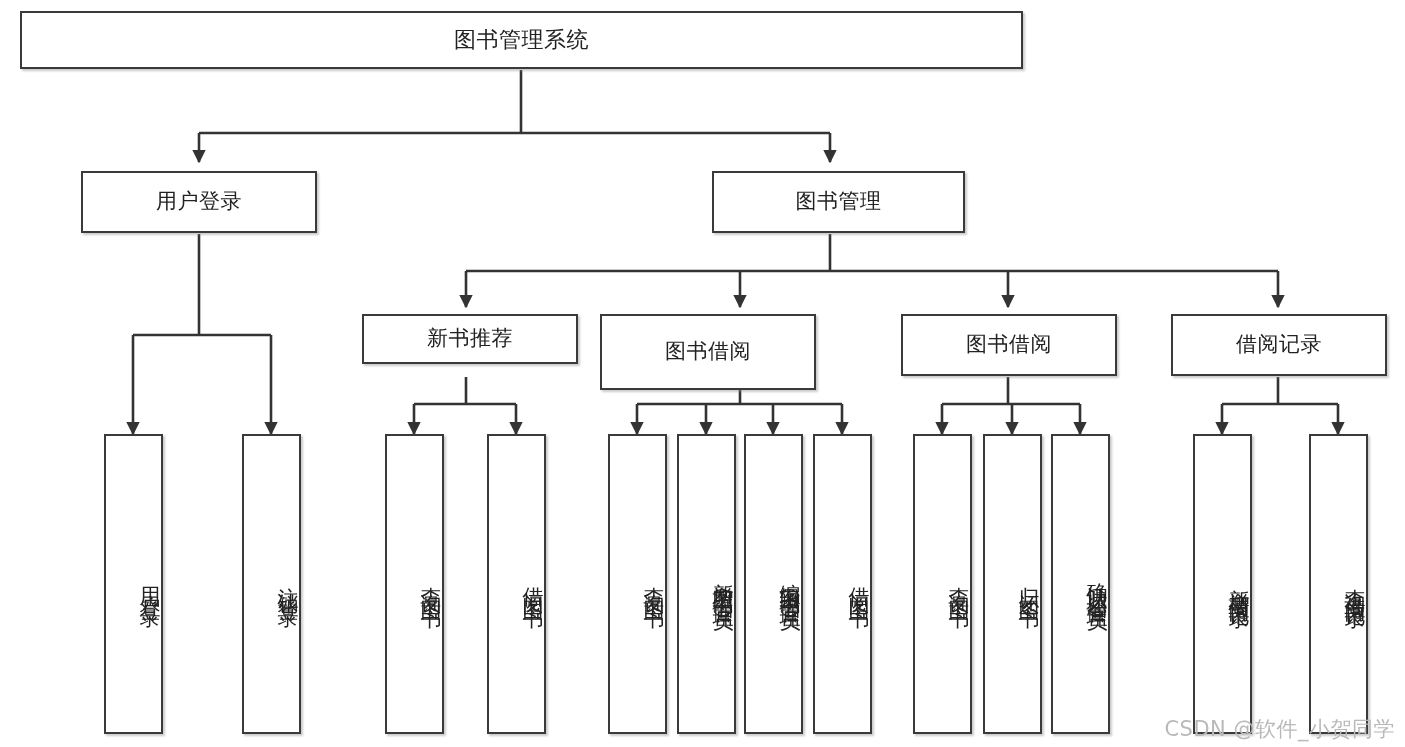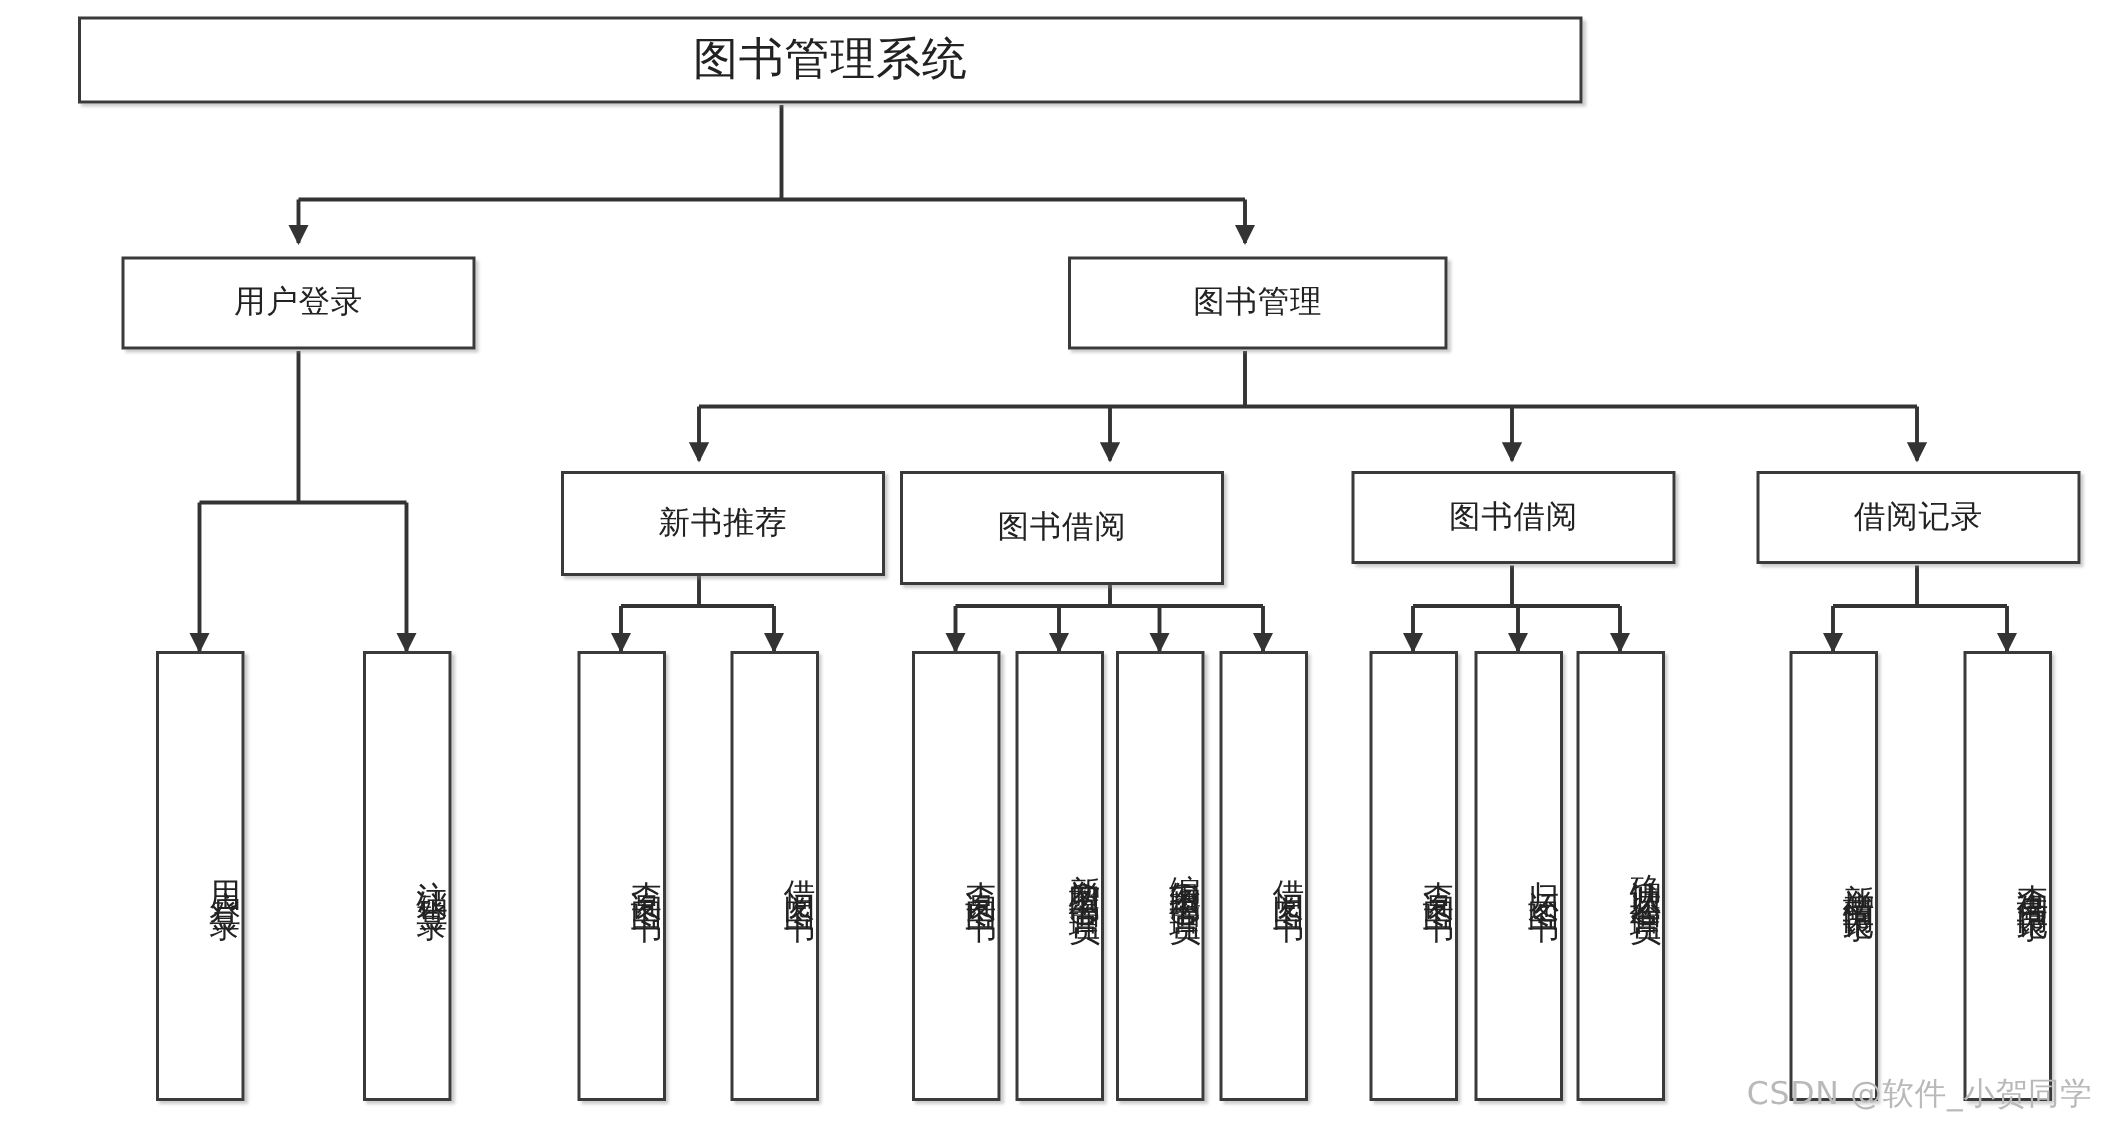--- a/index.html
+++ b/index.html
@@ -38,22 +38,21 @@
     justify-content: center;
     color: #222222;
     z-index: 2;
   }
   .node.horiz {
     font-size: 21px;
     letter-spacing: 0.5px;
     line-height: 1.2;
   }
   .node.horiz.root {
-    font-size: 30px;
-    margin-left: 32px;
+    font-size: 22px;
   }
   .node.vert {
     writing-mode: vertical-rl;
     text-orientation: upright;
     font-size: 21px;
     letter-spacing: 7px;
     line-height: 1.05;
     padding: 6px 0;
     align-items: flex-start;
     justify-content: center;
@@ -137,21 +136,21 @@
     <span>图书管理系统</span>
   </div>
 
   <div class="node horiz" style="left:81px; top:171px; width:236px; height:62px;">
     <span>用户登录</span>
   </div>
   <div class="node horiz" style="left:712px; top:171px; width:253px; height:62px;">
     <span>图书管理</span>
   </div>
 
-  <div class="node horiz" style="left:374px; top:314px; width:216px; height:70px;">
+  <div class="node horiz" style="left:362px; top:314px; width:216px; height:50px;">
     <span>新书推荐</span>
   </div>
   <div class="node horiz" style="left:600px; top:314px; width:216px; height:76px;">
     <span>图书借阅</span>
   </div>
   <div class="node horiz" style="left:901px; top:314px; width:216px; height:62px;">
     <span>图书借阅</span>
   </div>
   <div class="node horiz" style="left:1171px; top:314px; width:216px; height:62px;">
     <span>借阅记录</span>

